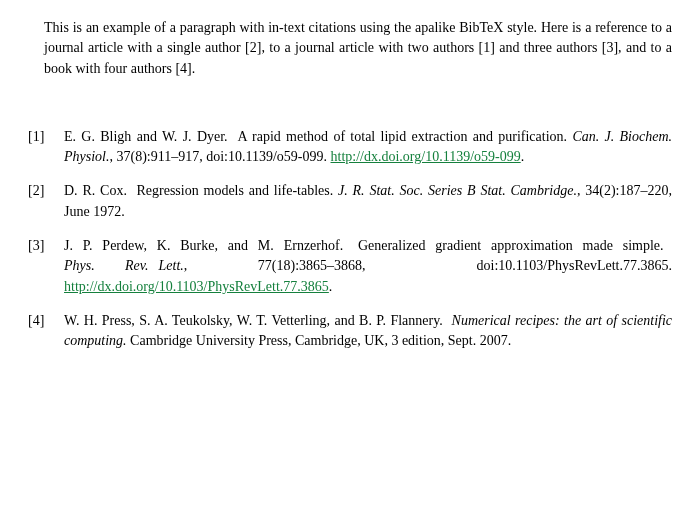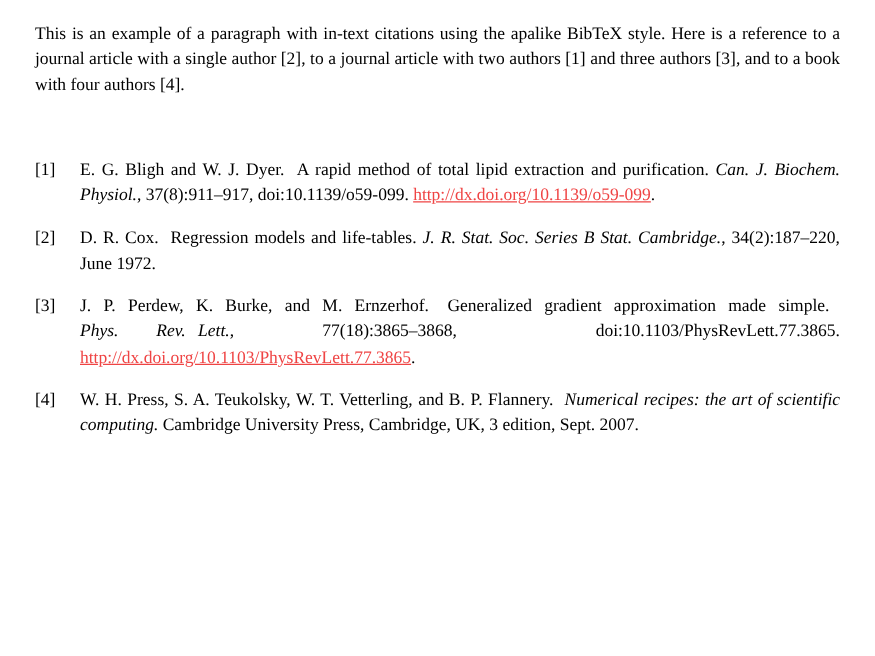--- a/index.html
+++ b/index.html
@@ -15,20 +15,21 @@
       font-family: "Computer Modern", "Latin Modern", Georgia, "Times New Roman", serif;
       font-size: 14px;
       line-height: 1.45;
       color: #000000;
       padding: 18px 28px 18px 28px;
     }
 
     .paragraph {
       text-align: justify;
       margin-bottom: 48px;
+      margin-left: 16px;
     }
 
     .references {
       margin-top: 8px;
     }
 
     .ref-item {
       display: flex;
       align-items: flex-start;
       margin-bottom: 14px;
@@ -42,21 +43,21 @@
 
     .ref-content {
       flex: 1;
     }
 
     .ref-content em {
       font-style: italic;
     }
 
     .url {
-      color: #ef4444;
+      color: #15803d;
       text-decoration: underline;
     }
   </style>
 </head>
 <body>
 
 <div class="paragraph">
   <span>This is an example of a paragraph with in-text citations using the apalike BibTeX style.  Here is a reference to a journal article with a single author [2], to a journal article with two authors [1] and three authors [3], and to a book with four authors [4].</span>
 </div>
 

